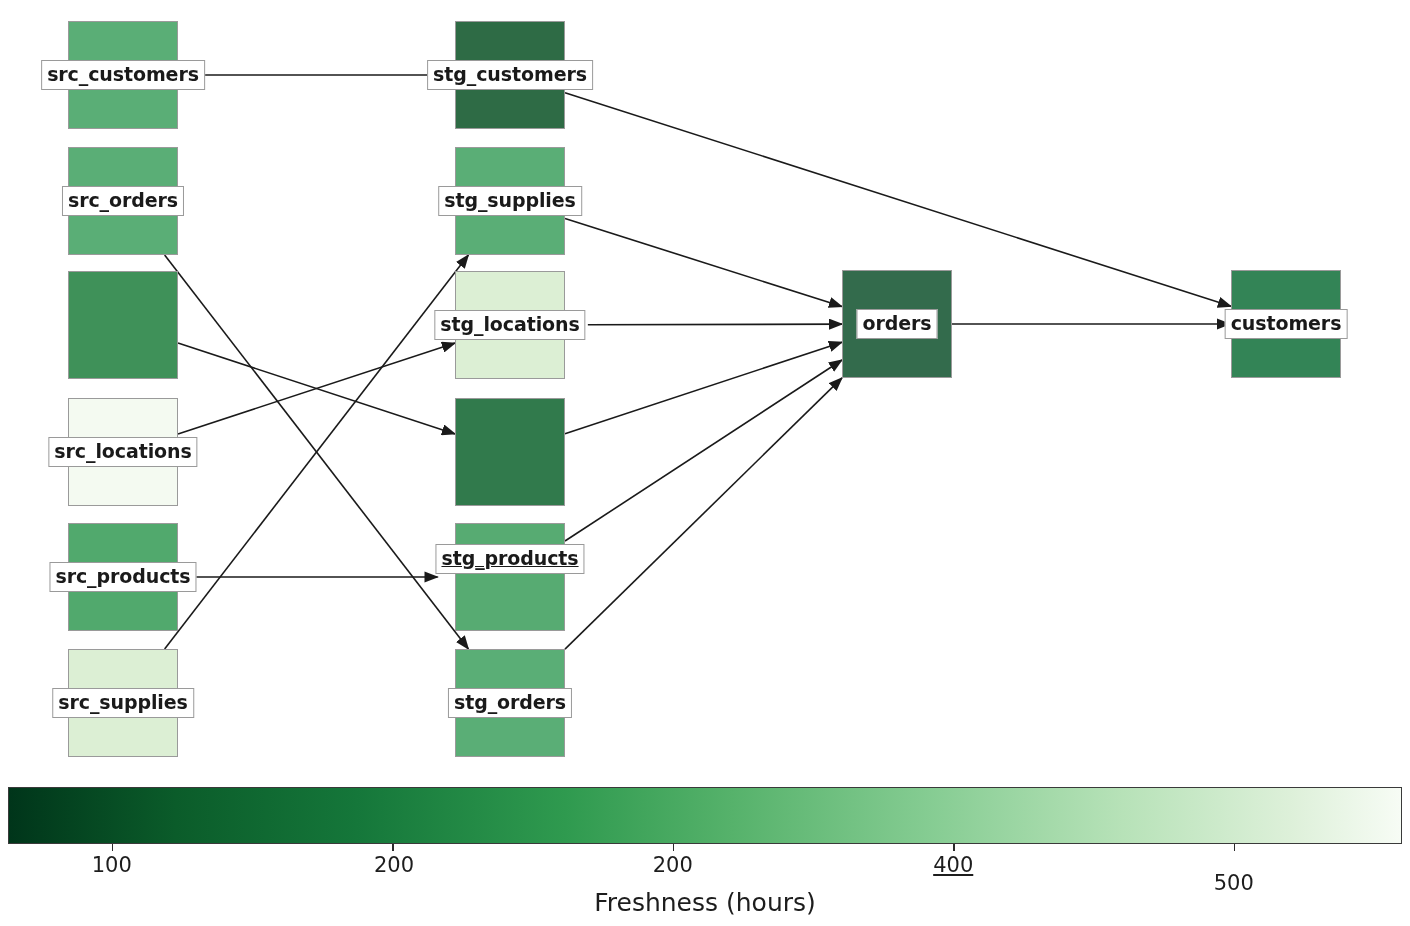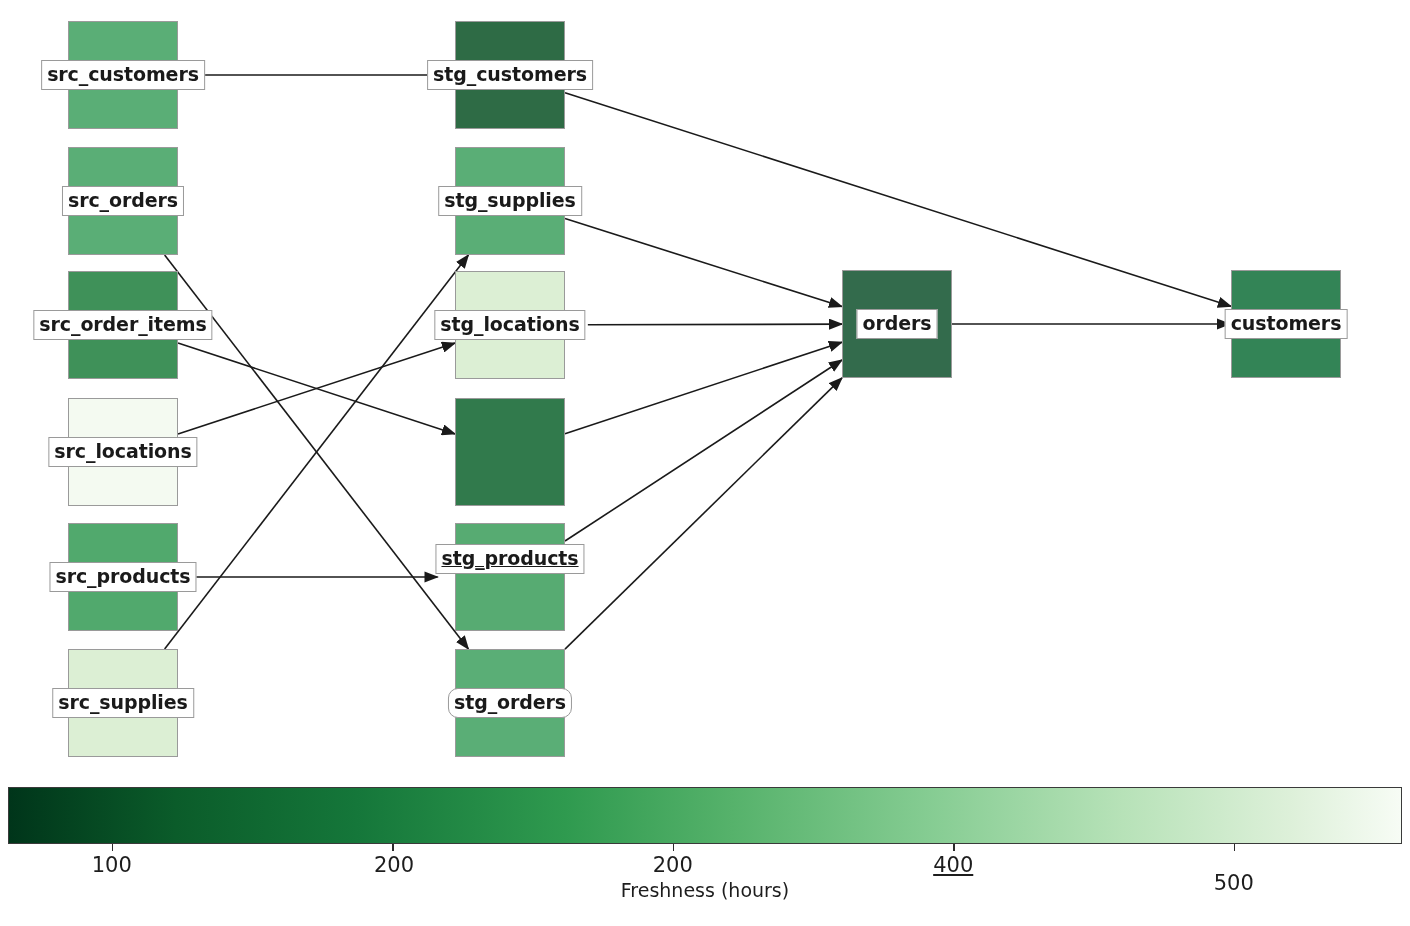--- a/index.html
+++ b/index.html
@@ -80,25 +80,25 @@
   .cb-ticklabel {
     position: absolute;
     top: 66px;
     transform: translateX(-50%);
     font-size: 21px;
     color: #1d1d1d;
     font-family: "DejaVu Sans", sans-serif;
   }
   #colorbar-title {
     position: absolute;
-    top: 92px;
+    top: 101px;
     left: 0;
     width: 1394px;
     text-align: center;
-    font-size: 19px;
+    font-size: 25px;
     color: #1d1d1d;
     font-family: "DejaVu Sans", sans-serif;
   }
 </style>
 </head>
 <body>
 
 <div id="canvas">
 
   <svg id="edges" viewBox="0 0 1410 926" width="1410" height="926" xmlns="http://www.w3.org/2000/svg">
@@ -123,38 +123,37 @@
         <line x1="952.00" y1="324.00" x2="1229.95" y2="324.00" marker-end="url(#arrowhead)"></line>
       </g>
   </svg>
 
   <div class="graph-layer" id="node-layer">
       <div class="node-rect" style="left: 68px; top: 21px; width: 110px; height: 108px; background: rgb(90, 174, 118);"></div>
       <div class="node-label" style="left: 123px; top: 75px;">src_customers</div>
       <div class="node-rect" style="left: 68px; top: 147px; width: 110px; height: 108px; background: rgb(90, 174, 118);"></div>
       <div class="node-label" style="left: 123px; top: 201px;">src_orders</div>
       <div class="node-rect" style="left: 68px; top: 271px; width: 110px; height: 108px; background: rgb(63, 145, 89);"></div>
-      <div class="node-label" style="left: 123px; top: 325px;">src_order_items</div>
       <div class="node-rect" style="left: 68px; top: 398px; width: 110px; height: 108px; background: rgb(244, 250, 241);"></div>
       <div class="node-label" style="left: 123px; top: 452px; text-align: center;">src_locations</div>
       <div class="node-rect" style="left: 68px; top: 523px; width: 110px; height: 108px; background: rgb(81, 169, 109);"></div>
       <div class="node-label" style="left: 123px; top: 577px;">src_products</div>
       <div class="node-rect" style="left: 68px; top: 649px; width: 110px; height: 108px; background: rgb(220, 239, 212);"></div>
       <div class="node-label" style="left: 123px; top: 703px;">src_supplies</div>
       <div class="node-rect" style="left: 455px; top: 21px; width: 110px; height: 108px; background: rgb(46, 107, 69);"></div>
       <div class="node-label" style="left: 510px; top: 75px;">stg_customers</div>
       <div class="node-rect" style="left: 455px; top: 147px; width: 110px; height: 108px; background: rgb(90, 174, 118);"></div>
       <div class="node-label" style="left: 510px; top: 201px;">stg_supplies</div>
       <div class="node-rect" style="left: 455px; top: 271px; width: 110px; height: 108px; background: rgb(220, 239, 212);"></div>
       <div class="node-label" style="left: 510px; top: 325px;">stg_locations</div>
       <div class="node-rect" style="left: 455px; top: 398px; width: 110px; height: 108px; background: rgb(49, 122, 76);"></div>
       <div class="node-rect" style="left: 455px; top: 523px; width: 110px; height: 108px; background: rgb(87, 171, 114);"></div>
       <div class="node-label" style="left: 510px; top: 559px; text-decoration: underline;">stg_products</div>
       <div class="node-rect" style="left: 455px; top: 649px; width: 110px; height: 108px; background: rgb(90, 174, 118);"></div>
-      <div class="node-label" style="left: 510px; top: 703px; border-radius: 10px;">stg_orders</div>
+      <div class="node-label" style="left: 510px; top: 703px;">stg_orders</div>
       <div class="node-rect" style="left: 842px; top: 270px; width: 110px; height: 108px; background: rgb(51, 107, 76);"></div>
       <div class="node-label" style="left: 897px; top: 324px;">orders</div>
       <div class="node-rect" style="left: 1231px; top: 270px; width: 110px; height: 108px; background: rgb(51, 132, 86);"></div>
       <div class="node-label" style="left: 1286px; top: 324px;">customers</div>
     </div>
 
   <div id="colorbar-wrap">
     <div id="colorbar-bar" style="background: linear-gradient(to right, rgb(0, 53, 26) 0%, rgb(11, 92, 42) 12%, rgb(21, 119, 58) 25%, rgb(47, 154, 79) 40%, rgb(86, 178, 107) 52%, rgb(133, 204, 146) 66%, rgb(183, 226, 184) 80%, rgb(221, 240, 217) 92%, rgb(247, 252, 245) 100%);"></div>
     <div id="colorbar-ticks">
         <div class="cb-tick" style="left: 103.779px;"></div>

